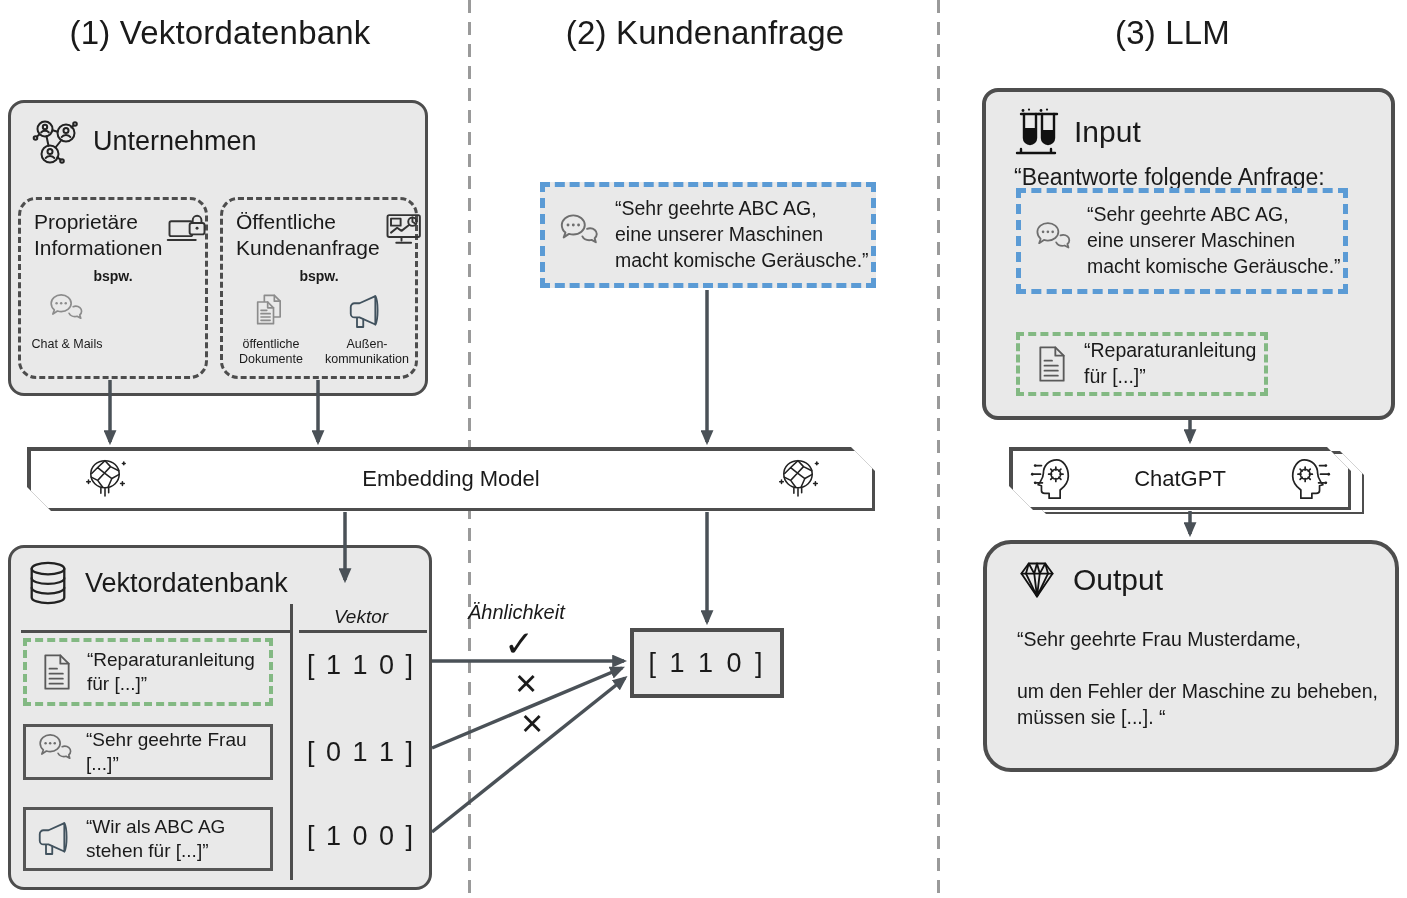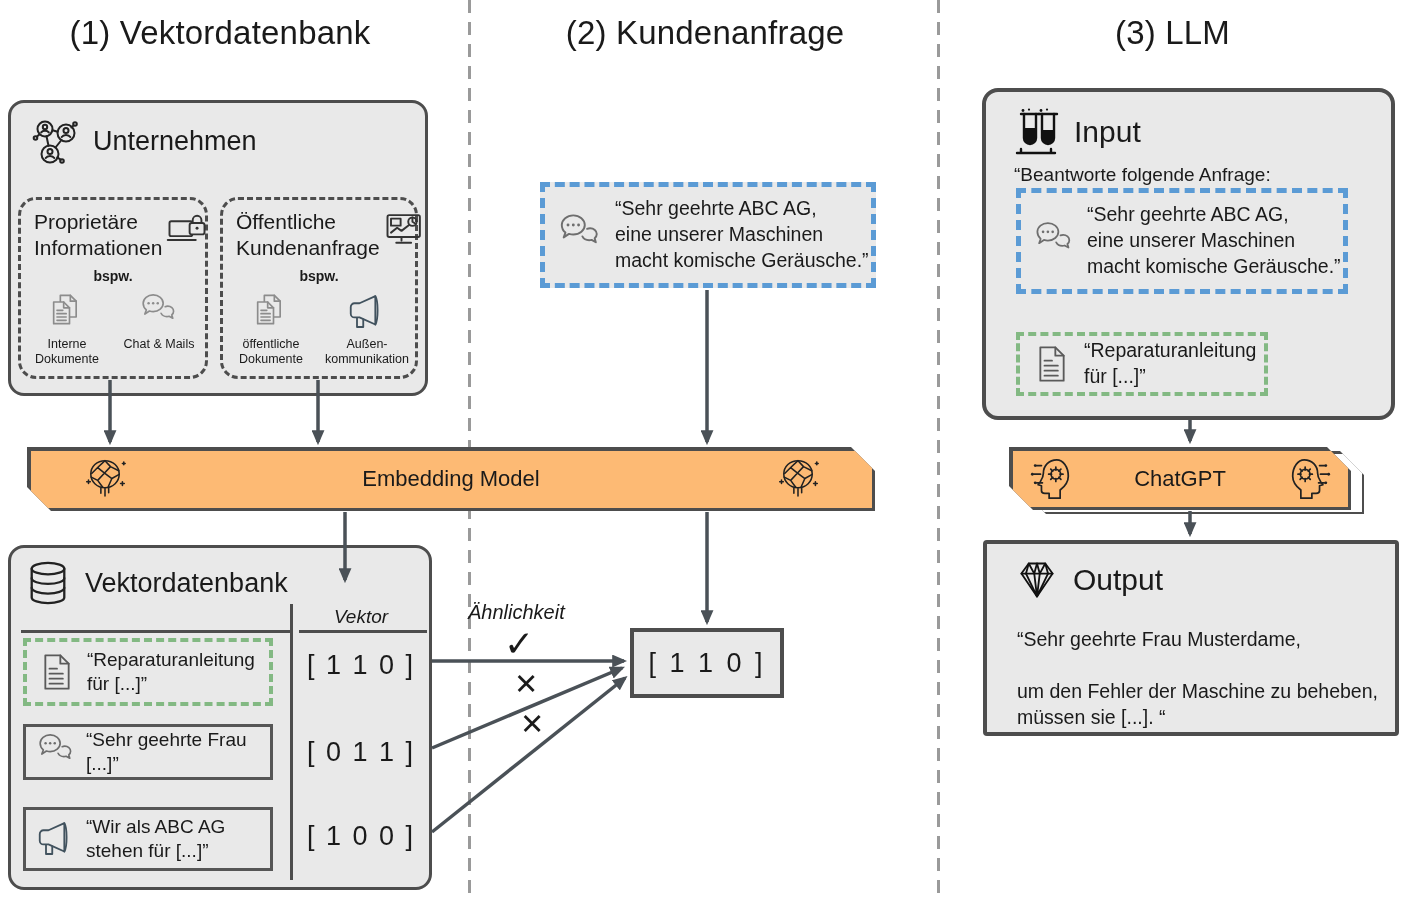--- a/index.html
+++ b/index.html
@@ -32,21 +32,21 @@
   .subbox-title-row{display:flex;align-items:flex-start;padding:9px 8px 0 13px;gap:4px;}
   .subbox-title{flex:1;font-size:21px;line-height:1.25;}
   .bspw{text-align:center;font-weight:bold;font-size:14px;margin-top:6px;}
   .sub-items{display:flex;margin-top:8px;}
   .sub-item{width:50%;display:flex;flex-direction:column;align-items:center;}
   .sub-caption{font-size:12.5px;line-height:1.25;text-align:center;margin-top:5px;max-width:88px;}
 
   
   .cutbar{position:absolute;background:#4d4d4d;z-index:2;
           clip-path:polygon(0 0,calc(100% - 24px) 0,100% 24px,100% 100%,24px 100%,0 calc(100% - 24px));}
-  .cutbar-inner{position:absolute;inset:3.5px;background:#fdba74;display:flex;align-items:center;
+  .cutbar-inner{position:absolute;inset:3.5px;background:#ffffff;display:flex;align-items:center;
           justify-content:space-between;}
   .cutbar-label{position:absolute;left:0;right:0;text-align:center;font-size:22px;top:50%;transform:translateY(-50%);}
   #embedding-bar{left:27px;top:447px;width:848px;height:64px;}
   #embedding-bar .cutbar-inner{padding:0 52px;}
   #chatgpt-bar{left:1009px;top:447px;width:342px;height:63px;}
   #chatgpt-bar .cutbar-inner{padding:0 16px;}
   #chatgpt-ghost{left:1022px;top:451px;width:342px;height:63px;z-index:1;}
   #chatgpt-ghost .cutbar-inner{background:#ffffff;inset:2.5px;}
 
   
@@ -83,29 +83,29 @@
   #mark-x1{left:514px;top:667px;font-size:29px;}
   #mark-x2{left:520px;top:707px;font-size:29px;}
   #match-box{position:absolute;left:630px;top:628px;width:154px;height:70px;background:#e9e9e9;
              border:4px solid #4d4d4d;box-sizing:border-box;display:flex;align-items:center;
              justify-content:center;font-size:27px;letter-spacing:3px;z-index:2;}
 
   
   #input-panel{left:982px;top:88px;width:413px;height:332px;border-width:4px;}
   #input-panel .panel-header{padding:16px 0 0 26px;}
   .big-title{font-size:30px;}
-  .prompt-line{position:absolute;font-size:19px;white-space:nowrap;}
+  .prompt-line{position:absolute;font-size:23px;white-space:nowrap;}
   #input-prompt-1{left:28px;top:72px;}
   #input-prompt-2{left:30px;top:212px;}
   #input-query-box{position:absolute;left:30px;top:96px;width:332px;height:106px;
                    border:5px dashed #5b9bd5;padding-left:12px;}
   #input-context-box{position:absolute;left:30px;top:240px;width:252px;height:64px;
                    border:4px dashed #83b983;padding-left:12px;}
 
-  #output-panel{left:983px;top:540px;width:416px;height:196px;border-radius:4px;border-width:4px;}
+  #output-panel{left:983px;top:540px;width:416px;height:232px;border-radius:28px;border-width:4px;}
   #output-panel .panel-header{padding:14px 0 0 28px;}
   #output-body{position:absolute;left:30px;top:82px;font-size:19.5px;}
   #output-body div{min-height:26px;line-height:26px;white-space:nowrap;}
 
   
   .icon{display:block;color:#222222;flex:0 0 auto;}
   .icon use{stroke-linecap:round;stroke-linejoin:round;}
   .icon-gray{color:#8c8c8c;}
   .icon-mid{color:#6e6e6e;}
   .icon-navy{color:#41525e;}
@@ -239,26 +239,20 @@
     </div>
     <div class="subbox" id="subbox-prop">
       <div class="subbox-title-row">
         <div class="subbox-title">Proprietäre Informationen</div>
         <svg class="icon i42" style="color:#333;">
             <use href="#i-laptop-lock"></use>
           </svg>
       </div>
       <div class="bspw">bspw.</div>
       <div class="sub-items">
-        <div class="sub-item">
-          <svg class="icon i40 icon-gray">
-              <use href="#i-docs"></use>
-            </svg>
-          <div class="sub-caption">Interne Dokumente</div>
-        </div>
         <div class="sub-item">
           <svg class="icon i40 icon-gray">
               <use href="#i-chat"></use>
             </svg>
           <div class="sub-caption">Chat &amp; Mails</div>
         </div>
       </div>
     </div>
     <div class="subbox" id="subbox-publ">
       <div class="subbox-title-row">

